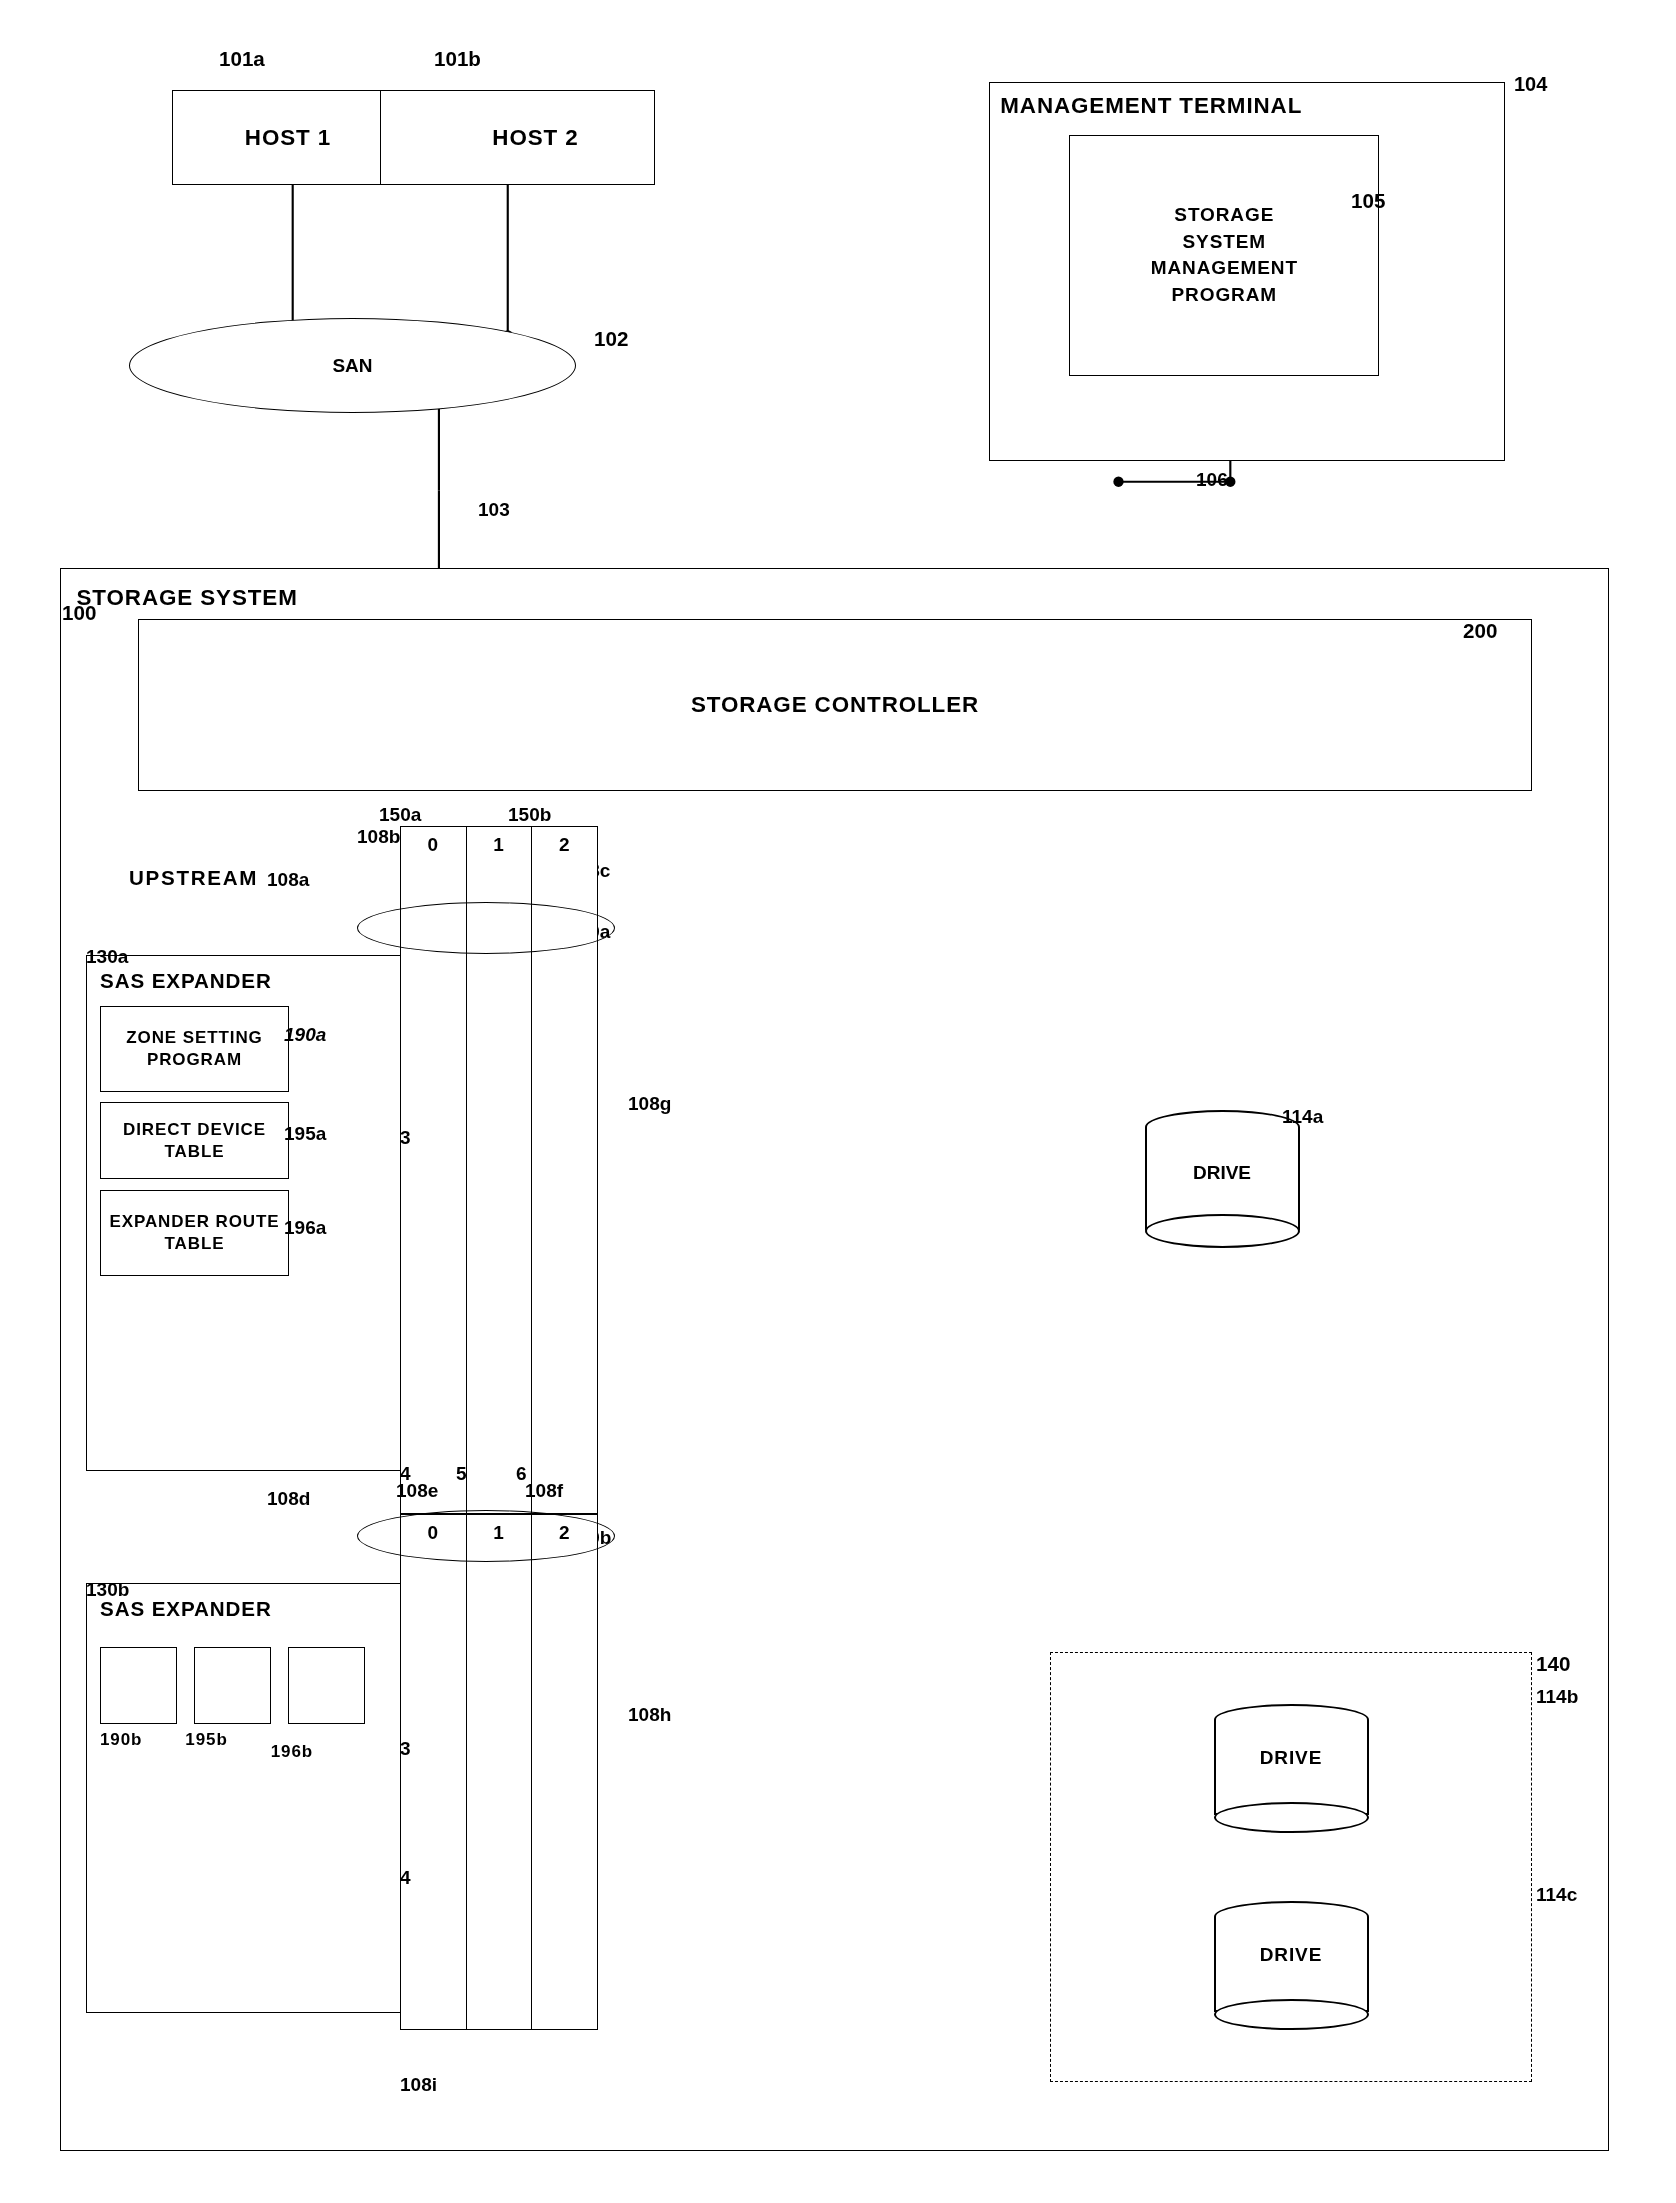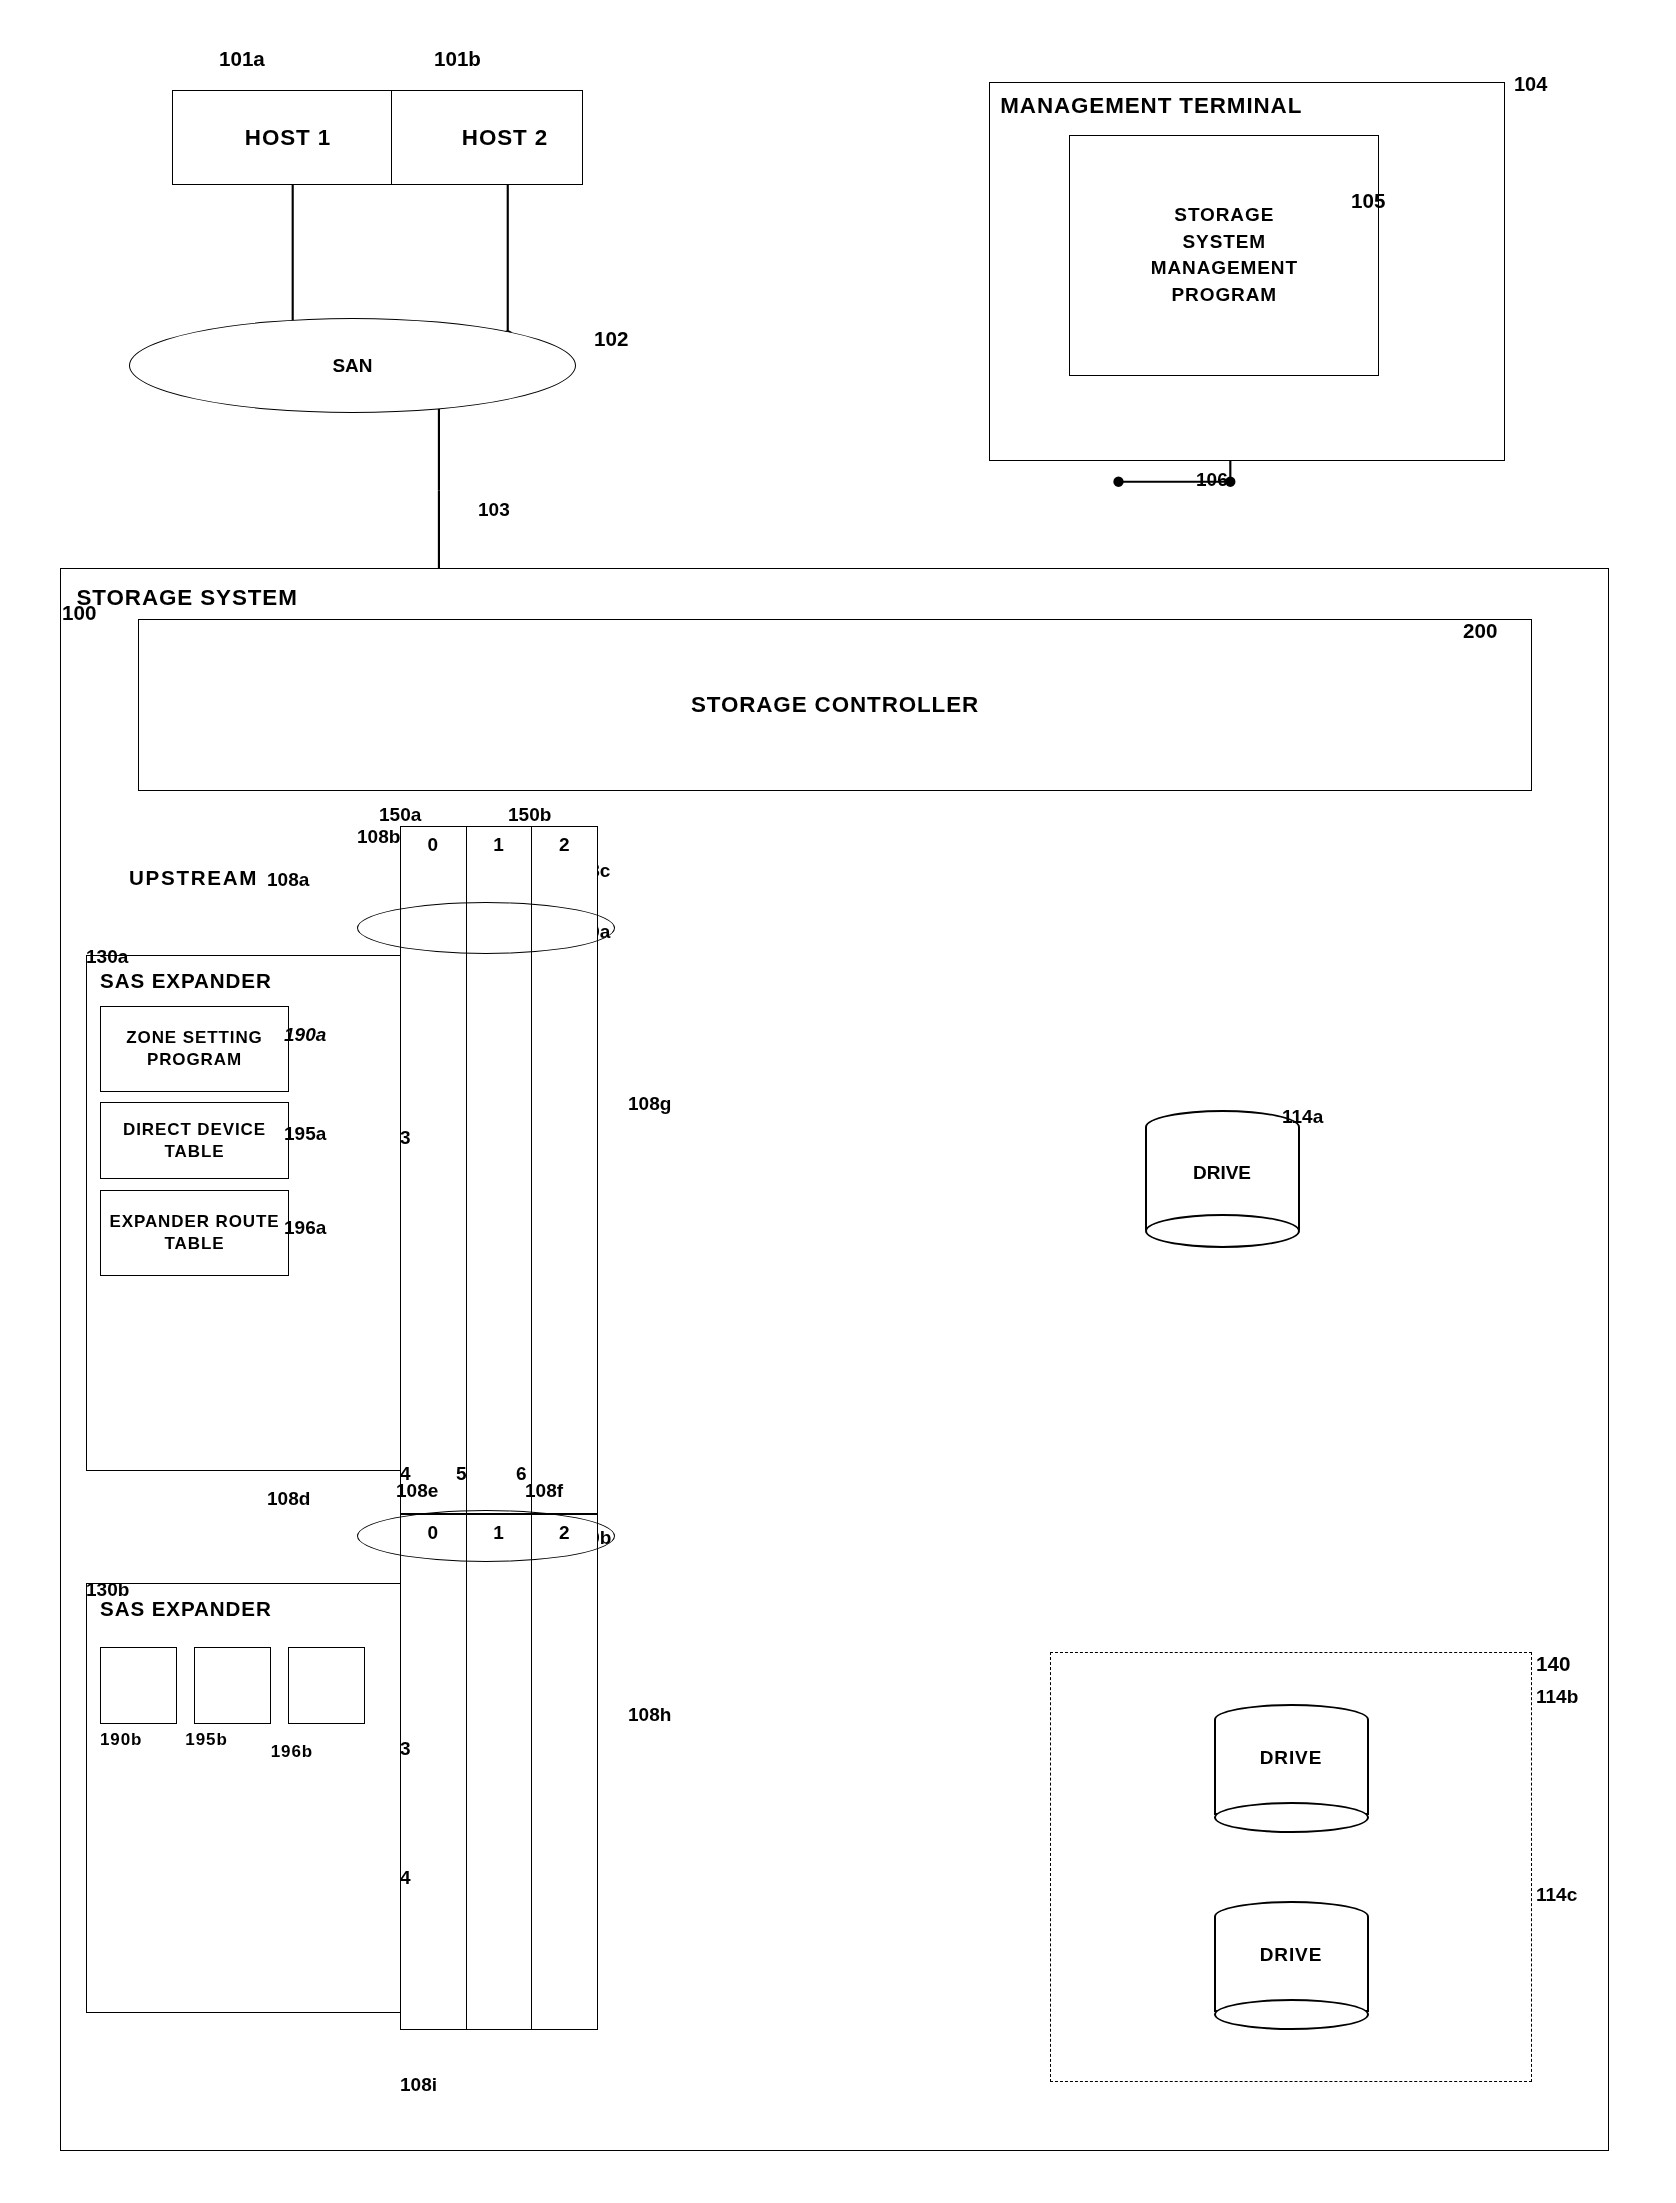--- a/index.html
+++ b/index.html
@@ -106,21 +106,21 @@
       </marker>
     </defs>
   </svg>
 
   <div class="box" style="left:172px; top:90px; width:232px; height:95px; font-size:22.4px;">
     <span>HOST 1</span>
   </div>
 
   <div class="label" style="left:219px; top:47px; font-size:20.6px;">101a</div>
 
-  <div class="box" style="left:391px; top:90px; width:192px; height:95px; font-size:22.4px;padding-left:36px;">
+  <div class="box" style="left:380px; top:90px; width:275px; height:95px; font-size:22.4px;padding-left:36px;">
     <span>HOST 2</span>
   </div>
 
   <div class="label" style="left:434px; top:47px; font-size:20.6px;">101b</div>
 
   <div class="ellipse" style="left:129px; top:318px; width:447px; height:95px;">
     <span>SAN</span>
   </div>
 
   <div class="label" style="left:594px; top:327px; font-size:20.6px;">102</div>

